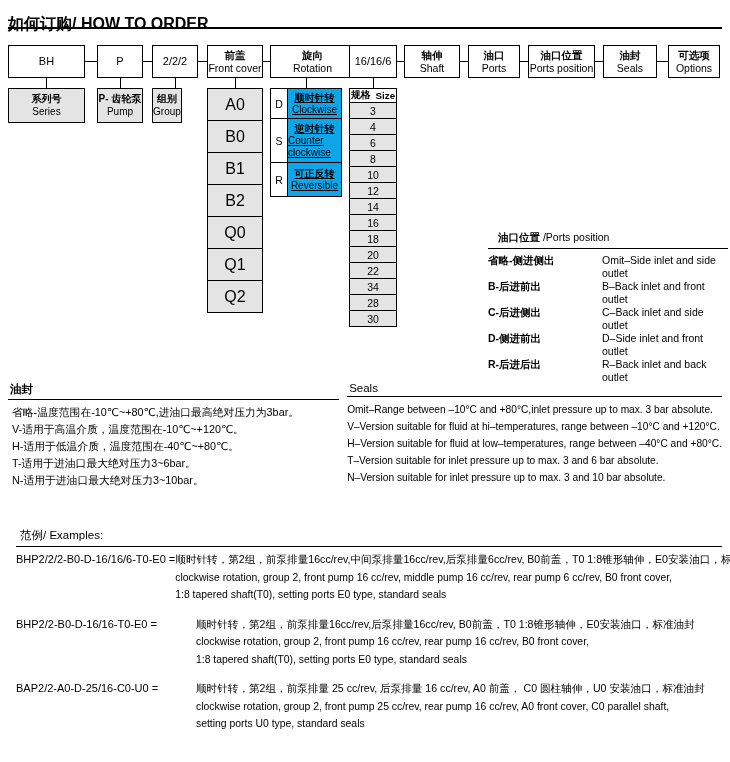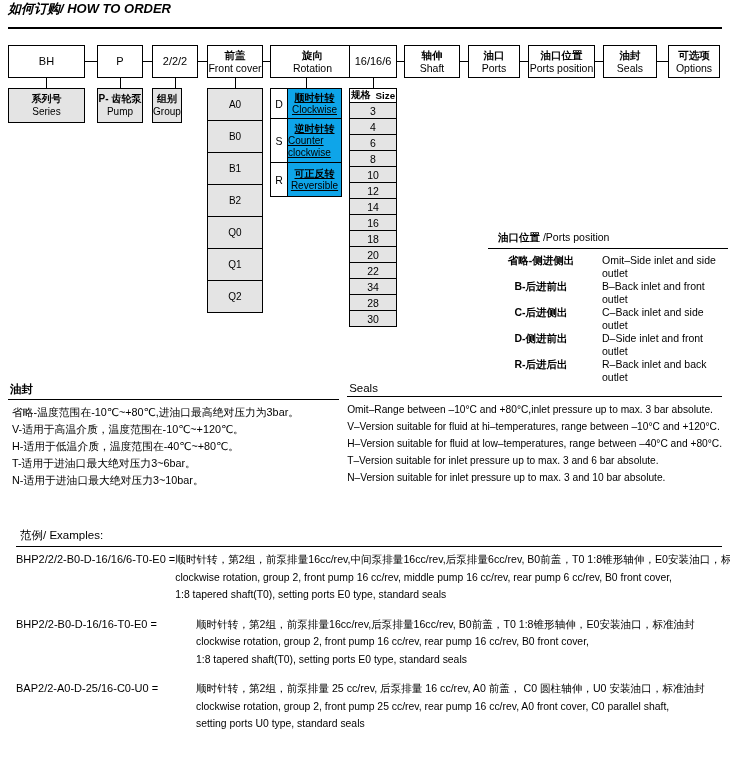--- a/index.html
+++ b/index.html
@@ -1,19 +1,19 @@
 <!DOCTYPE html>
 <html><head>
 <meta charset="utf-8">
 <style>
   html,body{margin:0;padding:0;background:#fff;}
   .page{position:relative;width:730px;height:762px;background:#fff;color:#000;
         font-family:"Liberation Sans","DejaVu Sans",sans-serif;overflow:hidden;}
   
-  .title{position:absolute;left:8px;top:0;font-size:13px;font-weight:700;font-style:italic;}
+  .title{position:absolute;left:8px;top:14px;font-size:16px;font-weight:700;}
   .title-rule{position:absolute;left:8px;right:8px;top:27px;height:2px;background:#000;}
   
   .hline{position:absolute;top:61px;left:46px;width:648px;height:1px;background:#000;z-index:0;}
   .vline{position:absolute;top:78px;width:1px;height:10px;background:#000;z-index:0;}
   
   .fbox{position:absolute;top:45px;height:33px;border:1px solid #000;background:#fff;z-index:1;
         box-sizing:border-box;display:flex;flex-direction:column;align-items:center;justify-content:center;
         text-align:center;font-size:10.5px;line-height:13px;}
   .fbox .code{font-size:11px;}
   .fbox .zh{font-weight:700;}
@@ -23,21 +23,21 @@
   .b9{left:603px;width:54px}.b10{left:668px;width:52px}
   
   .sub{position:absolute;top:88px;height:35px;border:1px solid #000;background:#e4e4e4;z-index:1;
        box-sizing:border-box;display:flex;flex-direction:column;align-items:center;justify-content:center;
        text-align:center;font-size:10px;line-height:12.5px;}
   .sub .zh{font-weight:700;}
   .s-series{left:8px;width:77px}.s-pump{left:97px;width:46px}.s-group{left:152px;width:30px}
   
   .fc-stack{position:absolute;left:207px;top:88px;width:56px;z-index:1;}
   .fc-cell{height:33px;margin-top:-1px;border:1px solid #000;background:#e4e4e4;box-sizing:border-box;
-           display:flex;align-items:center;justify-content:center;font-size:10px;}
+           display:flex;align-items:center;justify-content:center;font-size:16px;}
   .fc-cell:first-child{margin-top:0;}
   
   .rot-stack{position:absolute;left:270px;top:88px;width:72px;z-index:1;}
   .rot-row{display:flex;margin-top:-1px;}
   .rot-row:first-child{margin-top:0;}
   .rot-row:nth-child(1){height:31px}.rot-row:nth-child(2){height:45px}.rot-row:nth-child(3){height:35px}
   .rot-code{width:18px;border:1px solid #000;background:#fff;box-sizing:border-box;
             display:flex;align-items:center;justify-content:center;font-size:10.5px;}
   .rot-text{flex:1;margin-left:-1px;border:1px solid #000;background:#0ea5e9;box-sizing:border-box;
             display:flex;flex-direction:column;align-items:center;justify-content:center;
@@ -48,21 +48,21 @@
   .size-header{height:15px;border:1px solid #000;background:#fff;box-sizing:border-box;
                display:flex;align-items:center;justify-content:center;gap:5px;font-size:9.8px;font-weight:700;}
   .size-cell{height:17px;margin-top:-1px;border:1px solid #000;background:#e4e4e4;box-sizing:border-box;
              display:flex;align-items:center;justify-content:center;font-size:10.5px;}
   
   .ports-block{position:absolute;left:488px;top:231px;width:240px;font-size:10.5px;z-index:1;}
   .ports-header{padding:0 0 3px 10px;border-bottom:1px solid #000;}
   .ports-header .zh{font-weight:700;}
   .ports-rows{margin-top:5px;}
   .ports-row{display:flex;line-height:13px;}
-  .p-zh{width:106px;text-align:center;font-weight:700;}
+  .p-zh{width:106px;text-align:left;font-weight:700;}
   .p-en{flex:1;padding-left:8px;}
   
   .seals{position:absolute;left:8px;top:382px;right:8px;display:flex;}
   .seals-left{width:338px;margin-right:8px;}
   .seals-right{flex:1;}
   .seals-h{font-size:11.5px;padding:0 0 2px 2px;border-bottom:1.5px solid #000;margin-bottom:4px;}
   .seals-left .seals-h{font-weight:700;}
   .seal-line{line-height:17px;white-space:nowrap;}
   .seals-left .seal-line{font-size:10.8px;padding-left:4px;}
   .seals-right .seal-line{font-size:10.2px;}

